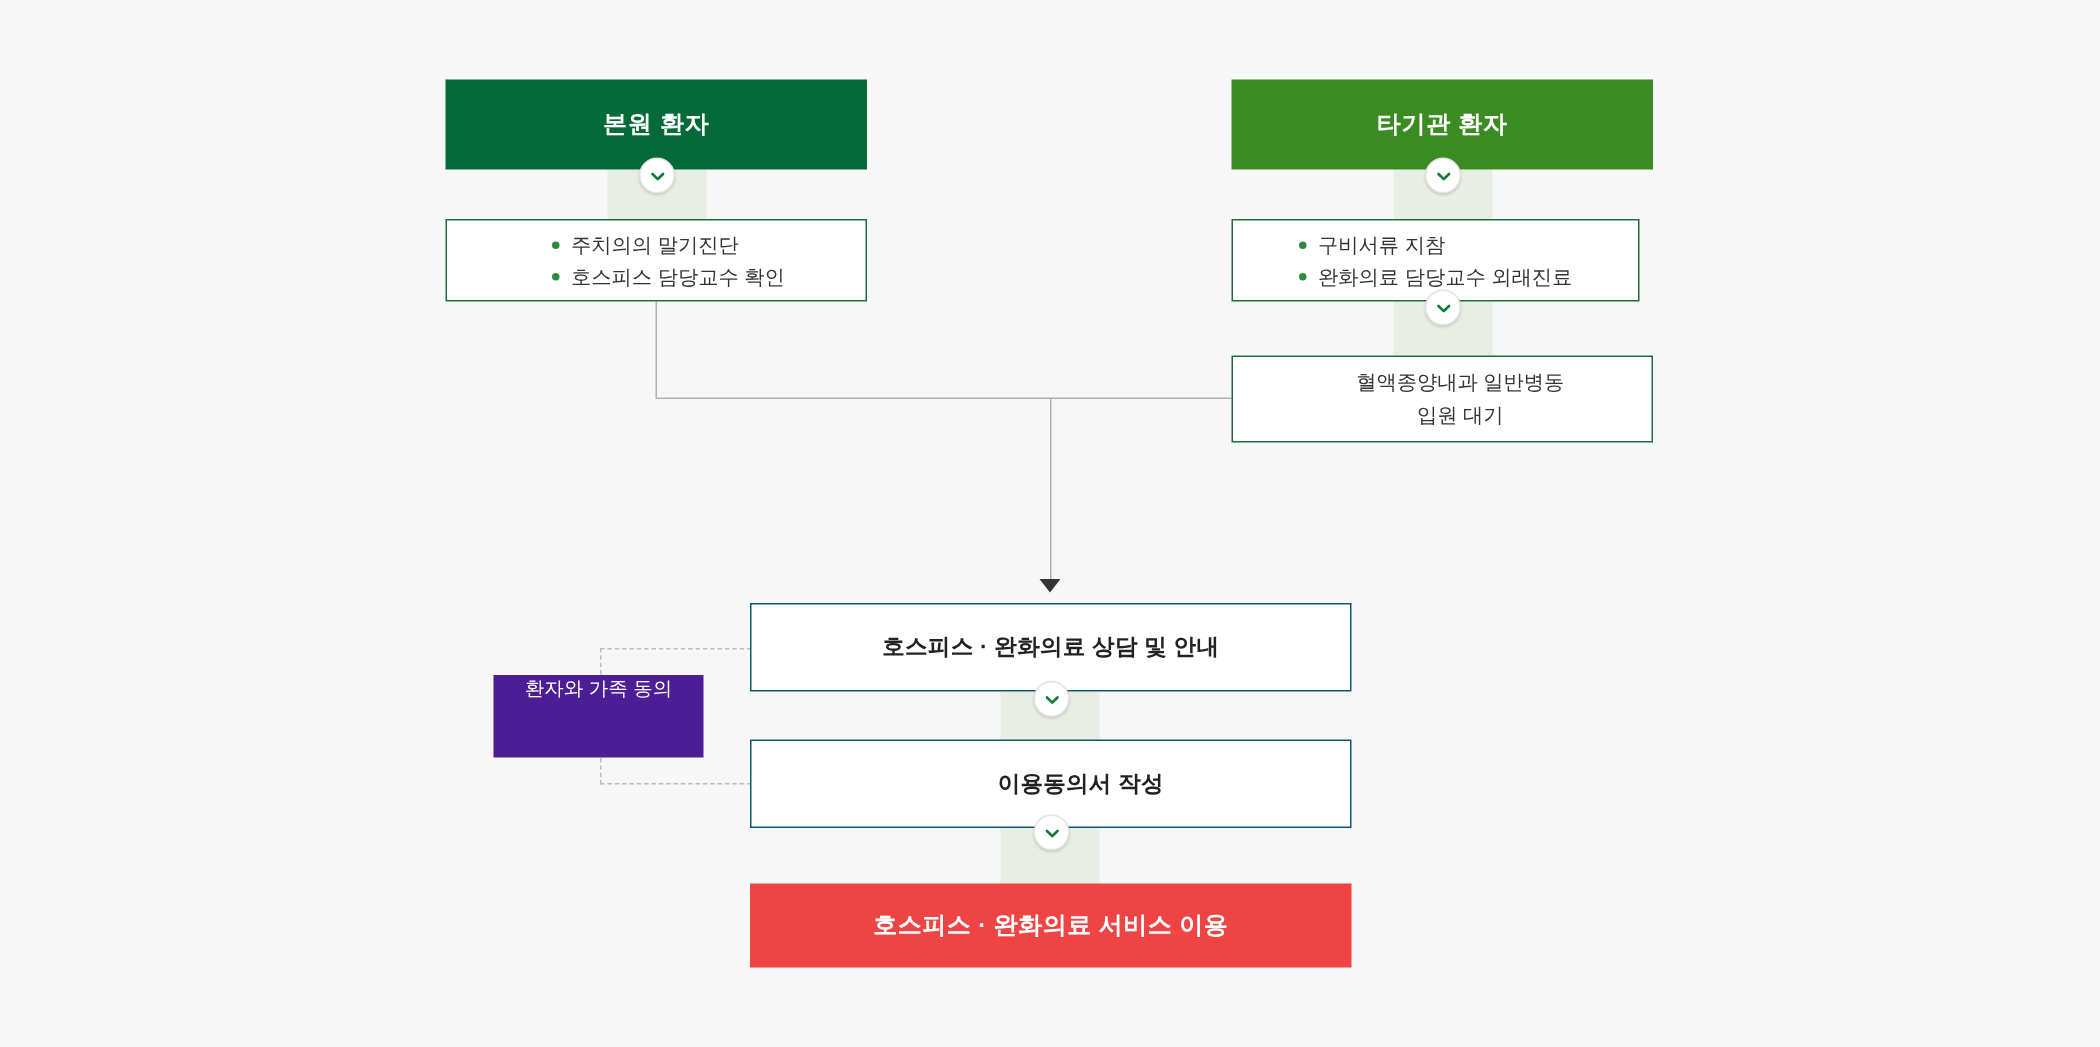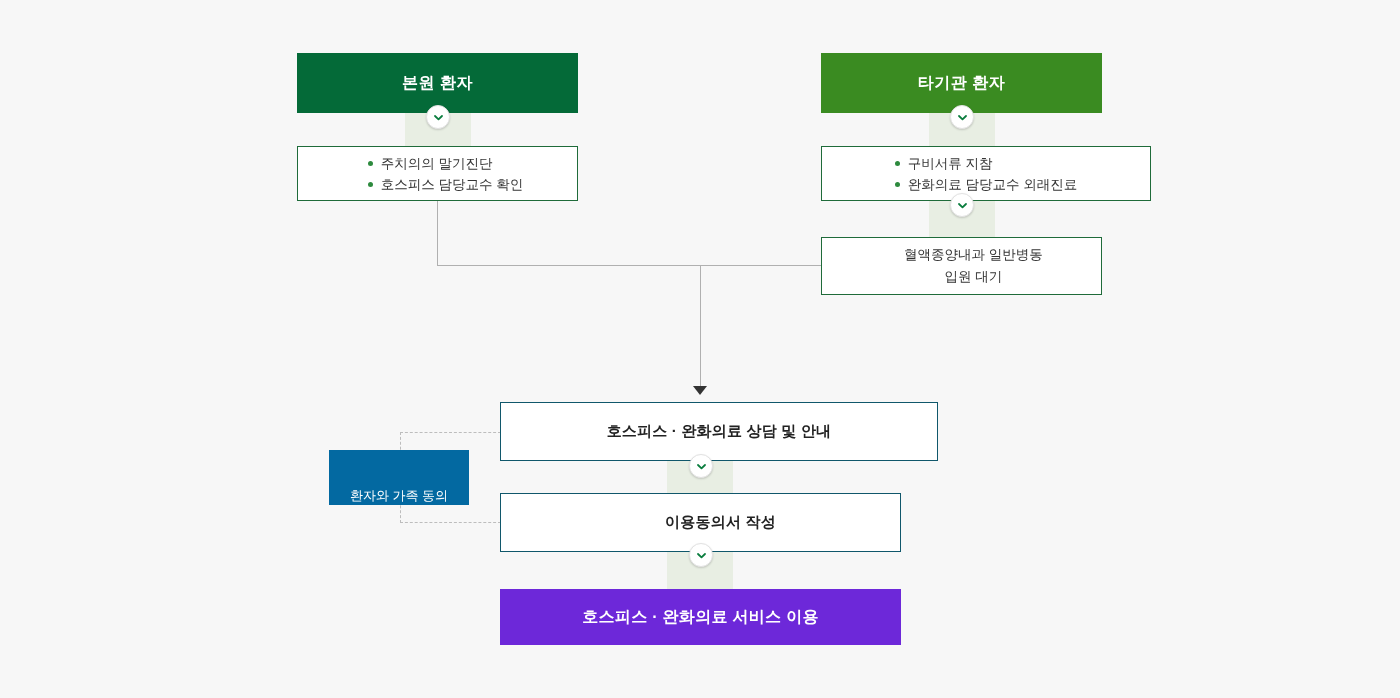--- a/index.html
+++ b/index.html
@@ -89,39 +89,39 @@
   .step-text {
     font-size: 15px;
     font-weight: bold;
     color: #222222;
     letter-spacing: .2px;
   }
 
   
   .final-box {
     position: absolute;
-    background: #6d28d9;
+    background: #ef4444;
     color: #ffffff;
     font-size: 16px;
     font-weight: bold;
     letter-spacing: .3px;
     display: flex;
     align-items: center;
     justify-content: center;
     z-index: 3;
   }
 
   
   .note-box {
     position: absolute;
-    background: #0369a1;
+    background: #4c1d95;
     color: #ffffff;
     font-size: 13px;
     display: flex;
-    align-items: flex-end;
+    align-items: flex-start;
     justify-content: center;
     z-index: 4;
   }
 
   
   .chev {
     position: absolute;
     width: 22px;
     height: 22px;
     border-radius: 50%;
@@ -197,21 +197,21 @@
   <div class="header-box header-secondary" style="left:821px; top:53px; width:281px; height:60px;">
     <span>타기관 환자</span>
   </div>
 
   <div class="chev" style="left:950px; top:105px;">
     <svg width="11" height="11" viewBox="0 0 11 11" aria-hidden="true">
       <path d="M2 4 L5.5 7.4 L9 4" fill="none" stroke="#0a7d3e" stroke-width="1.8" stroke-linecap="round" stroke-linejoin="round"></path>
     </svg>
   </div>
 
-  <div class="obox obox-green" style="left:821px; top:146px; width:330px; height:55px;">
+  <div class="obox obox-green" style="left:821px; top:146px; width:272px; height:55px;">
     <ul class="bullet-list">
       <li>
         <span>구비서류 지참</span>
       </li>
       <li>
         <span>완화의료 담당교수 외래진료</span>
       </li>
     </ul>
   </div>
 
@@ -231,21 +231,21 @@
   <div class="rule-v" style="left:821px; top:265px; height:1px;"></div>
 
   <div class="rule-h" style="left:437px; top:265px; width:385px;"></div>
 
   <div class="rule-v" style="left:700px; top:265px; height:122px;"></div>
   <div class="arrow-head" style="left:693px; top:386px;"></div>
 
   <div class="band" style="left:667px; top:459px; height:36px;"></div>
   <div class="band" style="left:667px; top:549px; height:40px;"></div>
 
-  <div class="obox obox-teal" style="left:500px; top:402px; width:438px; height:59px;">
+  <div class="obox obox-teal" style="left:500px; top:402px; width:401px; height:59px;">
     <span class="step-text">호스피스 · 완화의료 상담 및 안내</span>
   </div>
 
   <div class="chev" style="left:689px; top:454px;">
     <svg width="11" height="11" viewBox="0 0 11 11" aria-hidden="true">
       <path d="M2 4 L5.5 7.4 L9 4" fill="none" stroke="#0a7d3e" stroke-width="1.8" stroke-linecap="round" stroke-linejoin="round"></path>
     </svg>
   </div>
 
   <div class="obox obox-teal" style="left:500px; top:493px; width:401px; height:59px;padding-left:40px;">

